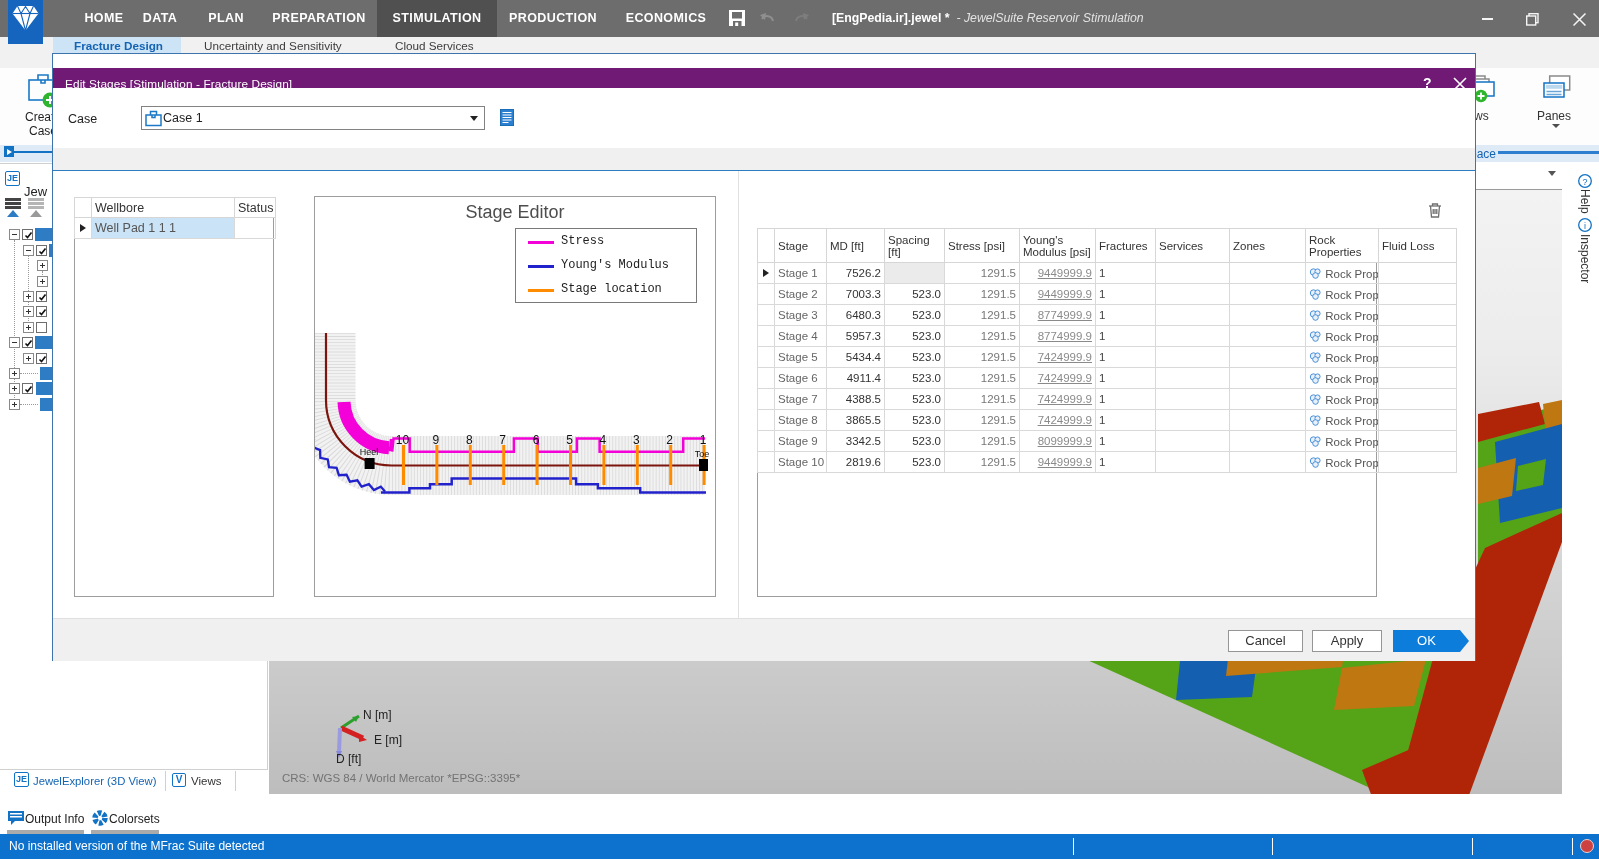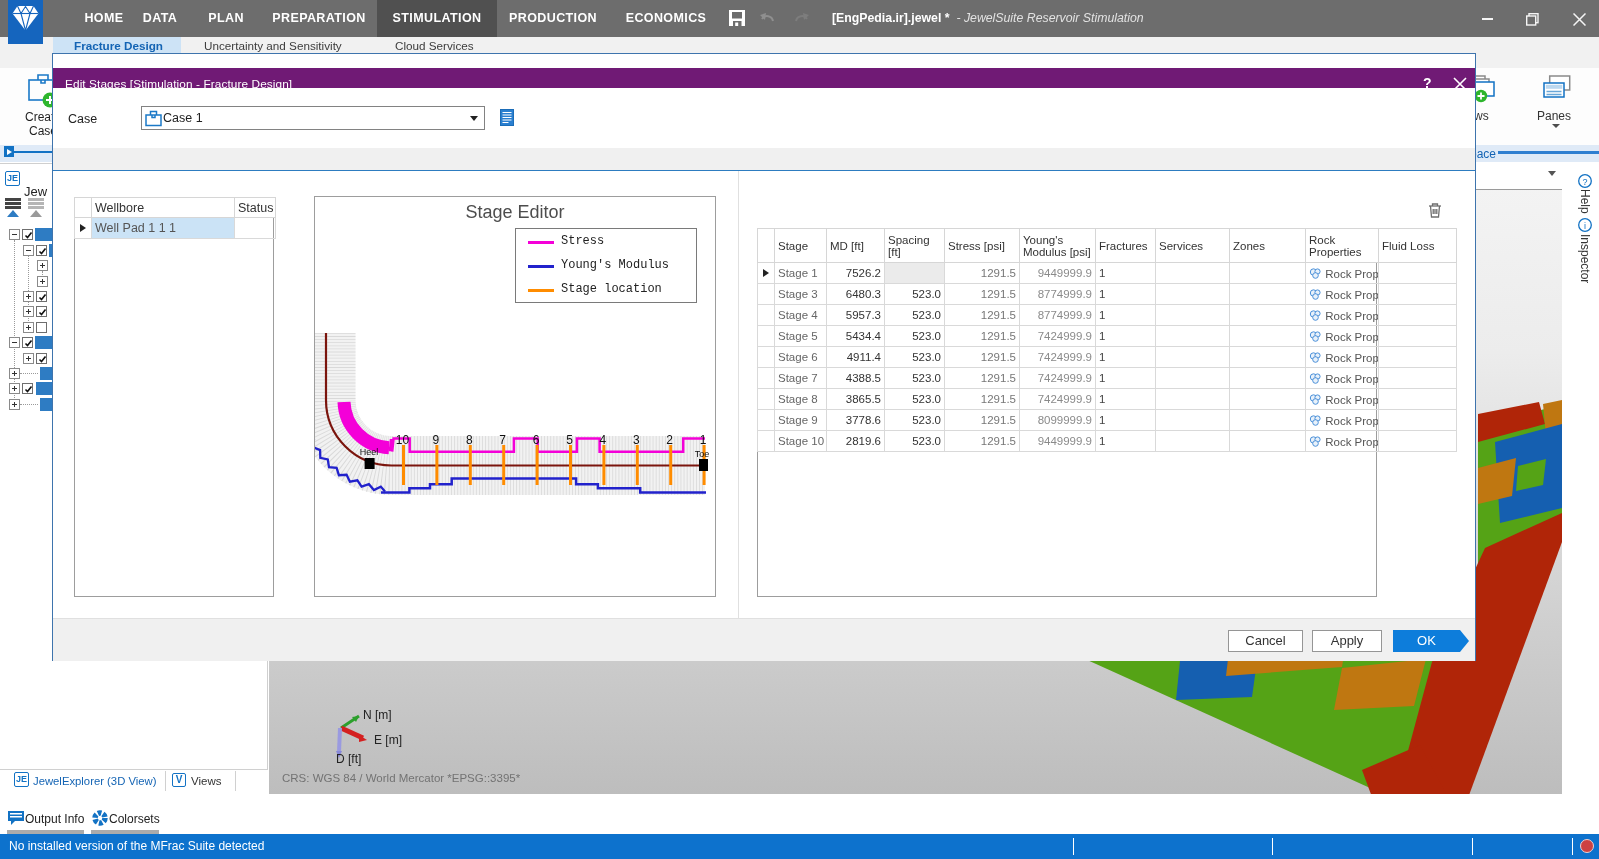--- a/index.html
+++ b/index.html
@@ -47,21 +47,21 @@
 .btn { position:absolute; height:22px; background:#fff; border:1px solid #959595; font-size:13px; color:#333; text-align:center; line-height:20px; }
 
 
 .grid { border-collapse:collapse; table-layout:fixed; font-size:11.5px; color:#404040; }
 .grid th { font-weight:normal; text-align:left; color:#333; background:#fff; border:1px solid #d6d6d6; padding:0 3px; vertical-align:middle; }
 .grid td { border:1px solid #d9d9d9; padding:0 3px; white-space:nowrap; overflow:hidden; }
 .num { text-align:right; }
 #stgrid td:nth-child(2) { color:#666; }
 #stgrid td:nth-child(3), #stgrid td:nth-child(4) { color:#333; }
 #stgrid td:nth-child(5) { color:#777; }
-#stgrid td:nth-child(6) { color:#8a8a8a; }
+#stgrid td:nth-child(6) { color:#8a8a8a;text-decoration:underline; }
 #stgrid td:nth-child(7) { color:#444; }
 
 </style>
 </head>
 <body>
 <div id="root">
 
 <div id="tabbar">
   <div class="rtab" style="left:104px;text-align:right;">HOME</div>
   <div class="rtab" style="left:160px;">DATA</div>
@@ -500,20 +500,39 @@
                   <g fill="#e8f1fa" stroke="#4a90d9" stroke-width="1">
                     <circle cx="4.5" cy="5" r="3.2"></circle>
                     <circle cx="8.5" cy="4.5" r="2.6"></circle>
                     <circle cx="6.5" cy="8.5" r="2.8"></circle>
                   </g>
                 </svg> <span style="color:#555;">Rock Prop</span></td>
               <td></td>
             </tr>
       <tr style="height:21px;">
               <td></td>
+              <td>Stage 2</td>
+              <td class="num">7003.3</td>
+              <td class="num">523.0</td>
+              <td class="num">1291.5</td>
+              <td class="num">9449999.9</td>
+              <td>1</td>
+              <td></td>
+              <td></td>
+              <td class="rp"><svg width="13" height="13" viewBox="0 0 13 13" style="vertical-align:-2px;">
+                  <g fill="#e8f1fa" stroke="#4a90d9" stroke-width="1">
+                    <circle cx="4.5" cy="5" r="3.2"></circle>
+                    <circle cx="8.5" cy="4.5" r="2.6"></circle>
+                    <circle cx="6.5" cy="8.5" r="2.8"></circle>
+                  </g>
+                </svg> <span style="color:#555;">Rock Prop</span></td>
+              <td></td>
+            </tr>
+      <tr style="height:21px;">
+              <td></td>
               <td>Stage 3</td>
               <td class="num">6480.3</td>
               <td class="num">523.0</td>
               <td class="num">1291.5</td>
               <td class="num">8774999.9</td>
               <td>1</td>
               <td></td>
               <td></td>
               <td class="rp"><svg width="13" height="13" viewBox="0 0 13 13" style="vertical-align:-2px;">
                   <g fill="#e8f1fa" stroke="#4a90d9" stroke-width="1">
@@ -615,21 +634,21 @@
                     <circle cx="4.5" cy="5" r="3.2"></circle>
                     <circle cx="8.5" cy="4.5" r="2.6"></circle>
                     <circle cx="6.5" cy="8.5" r="2.8"></circle>
                   </g>
                 </svg> <span style="color:#555;">Rock Prop</span></td>
               <td></td>
             </tr>
       <tr style="height:21px;">
               <td></td>
               <td>Stage 9</td>
-              <td class="num">3778.6</td>
+              <td class="num">3342.5</td>
               <td class="num">523.0</td>
               <td class="num">1291.5</td>
               <td class="num">8099999.9</td>
               <td>1</td>
               <td></td>
               <td></td>
               <td class="rp"><svg width="13" height="13" viewBox="0 0 13 13" style="vertical-align:-2px;">
                   <g fill="#e8f1fa" stroke="#4a90d9" stroke-width="1">
                     <circle cx="4.5" cy="5" r="3.2"></circle>
                     <circle cx="8.5" cy="4.5" r="2.6"></circle>

